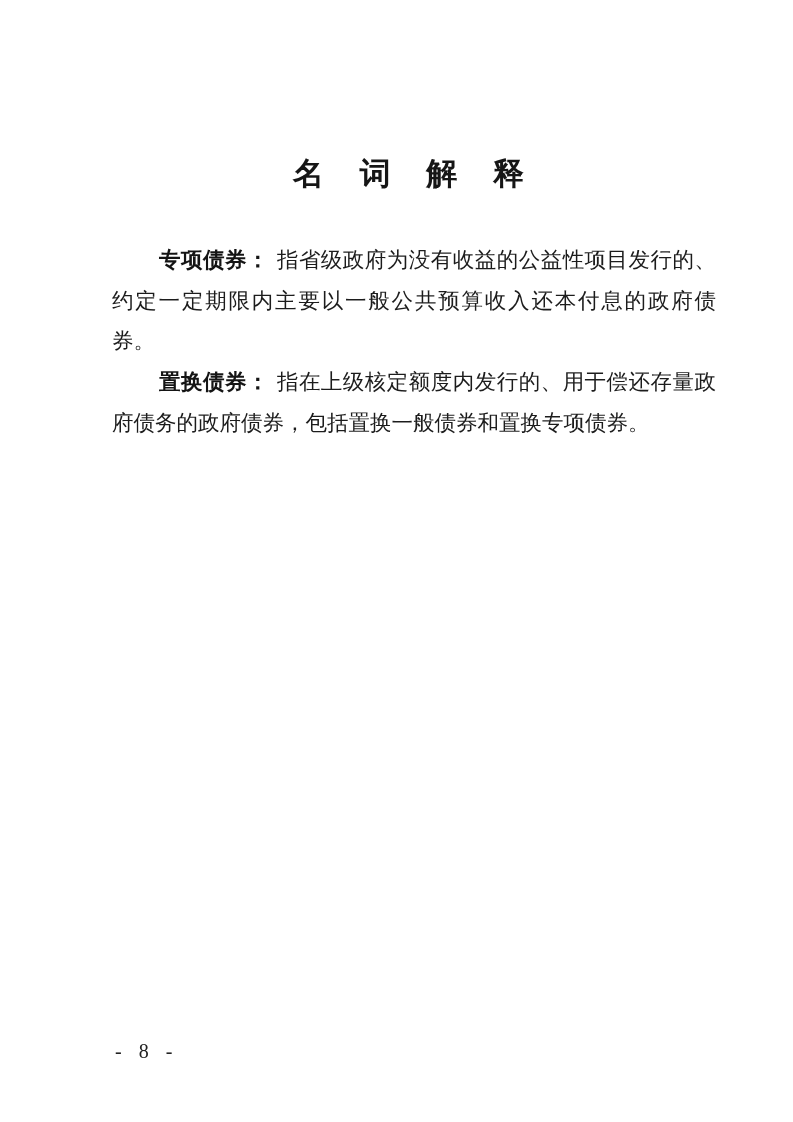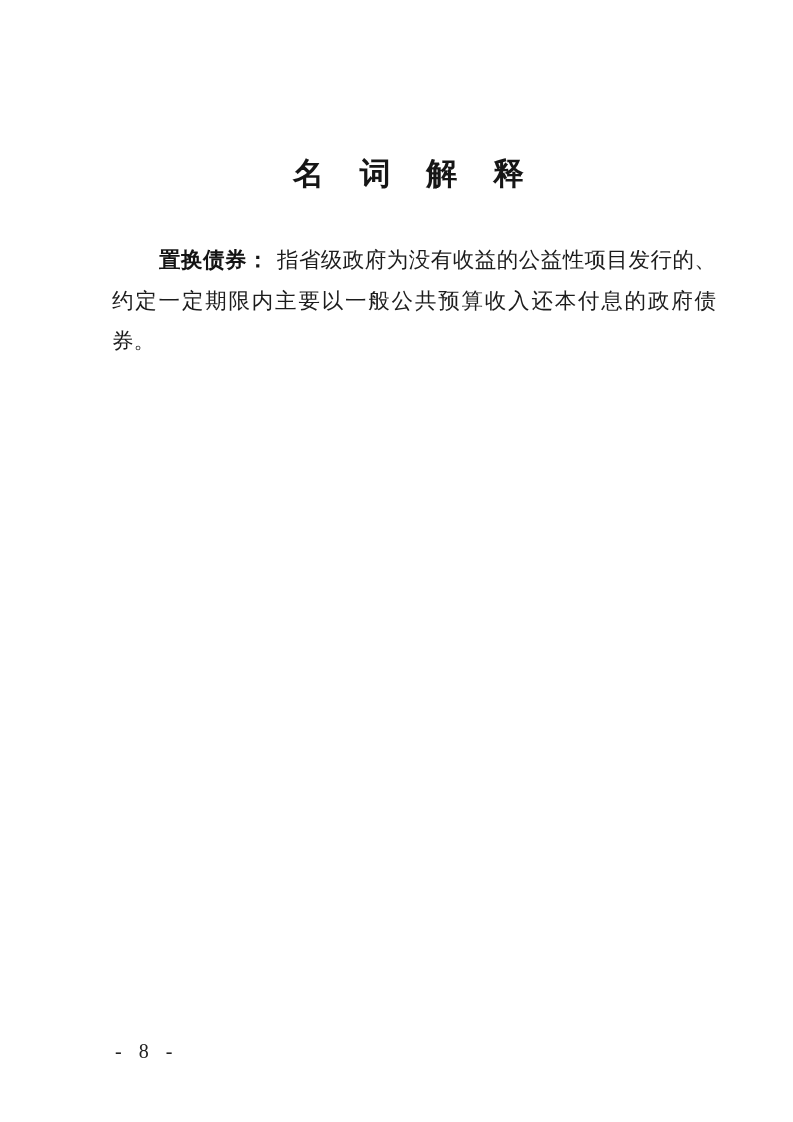--- a/index.html
+++ b/index.html
@@ -66,23 +66,24 @@
 </style>
 </head>
 <body>
 
 <div class="page">
 
   <h1 class="doc-title">名 词 解 释</h1>
 
   <div class="doc-body">
 
-    <p><span class="term">置换债券：</span><span class="definition">指省级政府为没有收益的公益性项目发行的、约定一定期限内主要以一般公共预算收入还本付息的政府债券。</span></p>
+    <p><span class="term">专项债券：</span><span class="definition">指省级政府为没有收益的公益性项目发行的、约定一定期限内主要以一般公共预算收入还本付息的政府债券。</span></p>
 
 
 
+    <p><span class="term">置换债券：</span><span class="definition">指在上级核定额度内发行的、用于偿还存量政府债务的政府债券，包括置换一般债券和置换专项债券。</span></p>
 
 
   </div>
 
   <div class="page-number">- 8 -</div>
 
 </div>
 
 </body></html>

